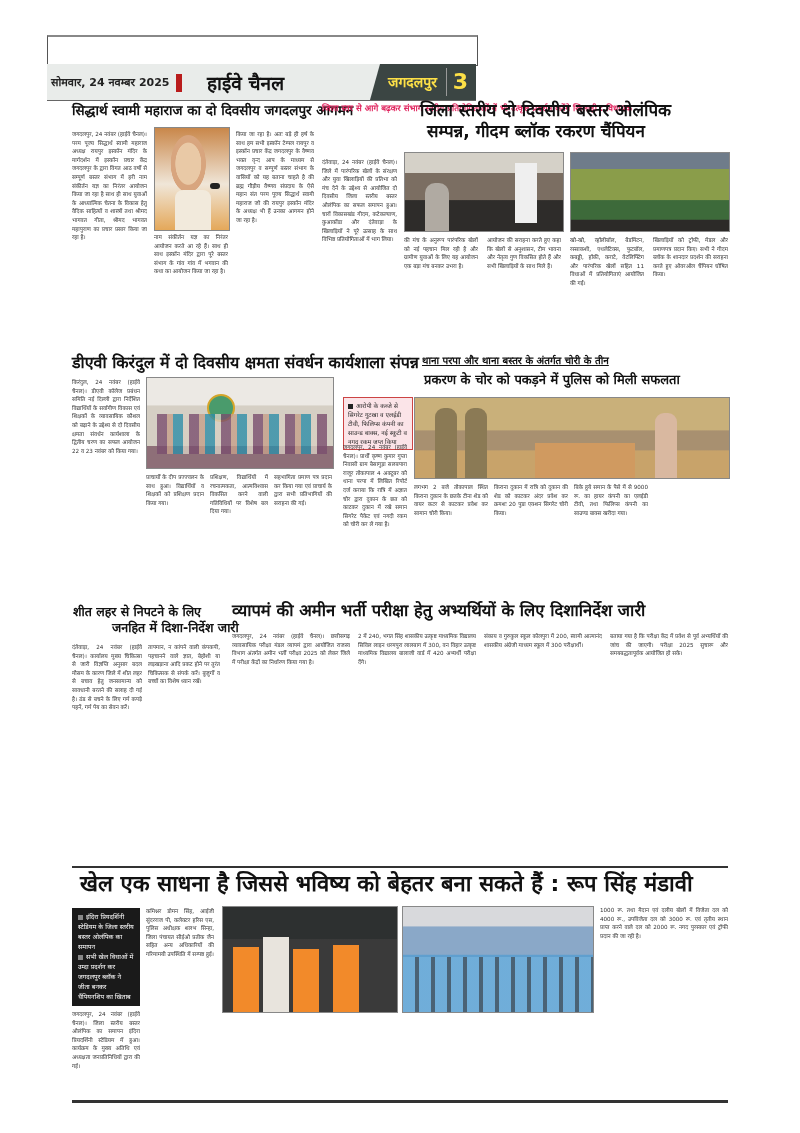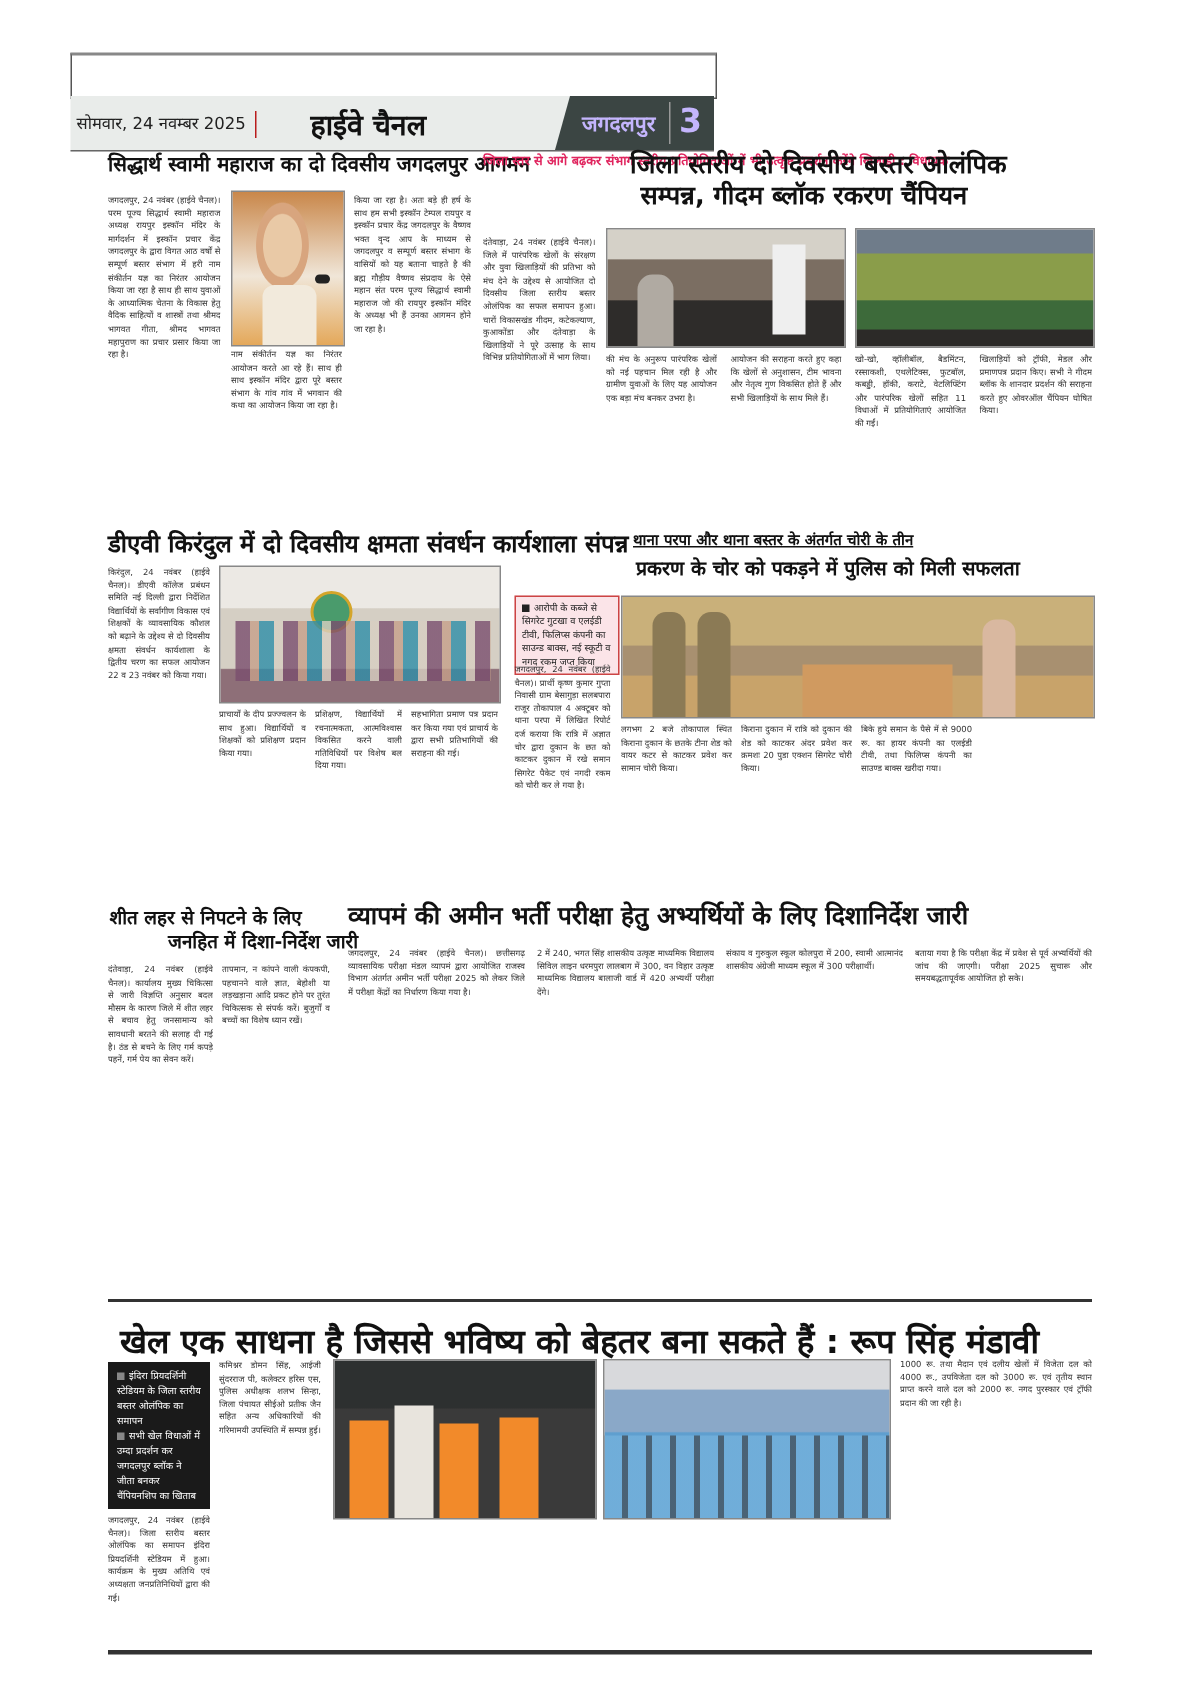--- a/index.html
+++ b/index.html
@@ -1,22 +1,22 @@
 <!DOCTYPE html>
 <html><head>
 <meta charset="utf-8">
 <style>
   html,body{margin:0;padding:0;background:#fff;}
   body{width:800px;height:1133px;position:relative;overflow:hidden;font-family:"DejaVu Sans",sans-serif;color:#222;}
   .topbox{position:absolute;left:47px;top:35px;width:429px;height:28px;border:1px solid #555;border-top:2px solid #888;}
   
   .mast{position:absolute;left:47px;top:64px;width:429px;height:36px;background:#e9ecea;border-bottom:1px solid #666;}
-  .mast-date{position:absolute;left:4px;top:10px;font-size:11px;font-weight:normal;color:#222;padding-right:6px;border-right:1px solid #b91c1c;height:18px;line-height:18px;}
+  .mast-date{position:absolute;left:4px;top:10px;font-size:11px;font-weight:bold;color:#222;padding-right:6px;border-right:6px solid #b91c1c;height:18px;line-height:18px;}
   .mast-title{position:absolute;left:160px;top:6px;font-size:19px;font-weight:bold;color:#111;font-family:"DejaVu Sans",sans-serif;}
-  .mast-city{position:absolute;right:0;top:0;width:96px;height:36px;background:#3b4543;color:#c4b5fd;}
+  .mast-city{position:absolute;right:0;top:0;width:96px;height:36px;background:#3b4543;color:#fde047;}
   .mast-city:before{content:"";position:absolute;left:-10px;top:0;border-right:10px solid #3b4543;border-top:36px solid transparent;}
   .mast-city-name{position:absolute;left:8px;top:8px;font-size:14px;font-weight:bold;}
   .mast-page{position:absolute;right:8px;top:4px;font-size:22px;font-weight:bold;border-left:1px solid #999;padding-left:6px;height:28px;line-height:28px;}
   .headline{position:absolute;font-weight:bold;color:#111;line-height:1.1;white-space:nowrap;}
   .col-text{position:absolute;font-size:5.6px;line-height:8.6px;color:#333;text-align:justify;overflow:hidden;}
   .photo{position:absolute;border:1px solid #888;overflow:hidden;}
   .rule{position:absolute;height:2px;background:#333;}
   .kicker{position:absolute;color:#e0245e;font-weight:bold;font-size:8.5px;line-height:10.5px;text-align:center;white-space:nowrap;}
   .highlight{position:absolute;background:#fbe4e8;border:1px solid #c44;font-size:6.2px;line-height:9px;padding:3px 4px;color:#222;}
   .dark-box{position:absolute;background:#1a1a1a;color:#fff;font-size:6.4px;line-height:10px;padding:4px 6px;}
@@ -91,21 +91,21 @@
 <div class="col-text" style="left:148px;top:643px;width:72px;height:205px;">तापमान, न कांपने वाली कंपकपी, पहचानने वाले ज्ञात, बेहोशी या लड़खड़ाना आदि प्रकट होने पर तुरंत चिकित्सक से संपर्क करें। बुजुर्गों व बच्चों का विशेष ध्यान रखें।</div>
 
 <div class="headline" style="left:232px;top:602px;font-size:16.5px;">व्यापमं की अमीन भर्ती परीक्षा हेतु अभ्यर्थियों के लिए दिशानिर्देश जारी</div>
 <div class="col-text" style="left:232px;top:632px;width:118px;height:216px;">जगदलपुर, 24 नवंबर (हाईवे चैनल)। छत्तीसगढ़ व्यावसायिक परीक्षा मंडल व्यापमं द्वारा आयोजित राजस्व विभाग अंतर्गत अमीन भर्ती परीक्षा 2025 को लेकर जिले में परीक्षा केंद्रों का निर्धारण किया गया है।</div>
 <div class="col-text" style="left:358px;top:632px;width:118px;height:216px;">2 में 240, भगत सिंह शासकीय उत्कृष्ट माध्यमिक विद्यालय सिविल लाइन धरमपुरा लालबाग में 300, वन विहार उत्कृष्ट माध्यमिक विद्यालय बालाजी वार्ड में 420 अभ्यर्थी परीक्षा देंगे।</div>
 <div class="col-text" style="left:484px;top:632px;width:118px;height:216px;">संकाय व गुरुकुल स्कूल कोलपुरा में 200, स्वामी आत्मानंद शासकीय अंग्रेजी माध्यम स्कूल में 300 परीक्षार्थी।</div>
 <div class="col-text" style="left:610px;top:632px;width:118px;height:216px;">बताया गया है कि परीक्षा केंद्र में प्रवेश से पूर्व अभ्यर्थियों की जांच की जाएगी। परीक्षा 2025 सुचारू और समयबद्धतापूर्वक आयोजित हो सके।</div>
 
 <div class="rule" style="left:72px;top:866px;width:656px;"></div>
 
-<div class="headline" style="left:80px;top:872px;font-size:22px;margin-top:12px;">खेल एक साधना है जिससे भविष्य को बेहतर बना सकते हैं : रूप सिंह मंडावी</div>
+<div class="headline" style="left:80px;top:872px;font-size:22px;">खेल एक साधना है जिससे भविष्य को बेहतर बना सकते हैं : रूप सिंह मंडावी</div>
 <div class="dark-box" style="left:72px;top:908px;width:56px;">
   <div><span class="bullet"></span><span>इंदिरा प्रियदर्शिनी स्टेडियम के जिला स्तरीय बस्तर ओलंपिक का समापन</span></div>
   <div><span class="bullet"></span><span>सभी खेल विधाओं में उम्दा प्रदर्शन कर जगदलपुर ब्लॉक ने जीता बनकर चैंपियनशिप का खिताब</span></div>
 </div>
 <div class="col-text" style="left:72px;top:1010px;width:68px;height:88px;">जगदलपुर, 24 नवंबर (हाईवे चैनल)। जिला स्तरीय बस्तर ओलंपिक का समापन इंदिरा प्रियदर्शिनी स्टेडियम में हुआ। कार्यक्रम के मुख्य अतिथि एवं अध्यक्षता जनप्रतिनिधियों द्वारा की गई।</div>
 <div class="col-text" style="left:146px;top:907px;width:68px;height:190px;">कमिश्नर डोमन सिंह, आईजी सुंदरराज पी, कलेक्टर हरिस एस, पुलिस अधीक्षक शलभ सिन्हा, जिला पंचायत सीईओ प्रतीक जैन सहित अन्य अधिकारियों की गरिमामयी उपस्थिति में सम्पन्न हुई।</div>
 <div class="photo" style="left:222px;top:906px;width:174px;height:105px;background:linear-gradient(180deg,#2d3030 0 30%,#3a3a3a 31%);">
   <div style="position:absolute;left:10px;top:40px;width:26px;height:65px;background:#f28a2a;"></div>
   <div style="position:absolute;left:70px;top:42px;width:26px;height:63px;background:#f28a2a;"></div>
   <div style="position:absolute;left:110px;top:38px;width:26px;height:67px;background:#f28a2a;"></div>

